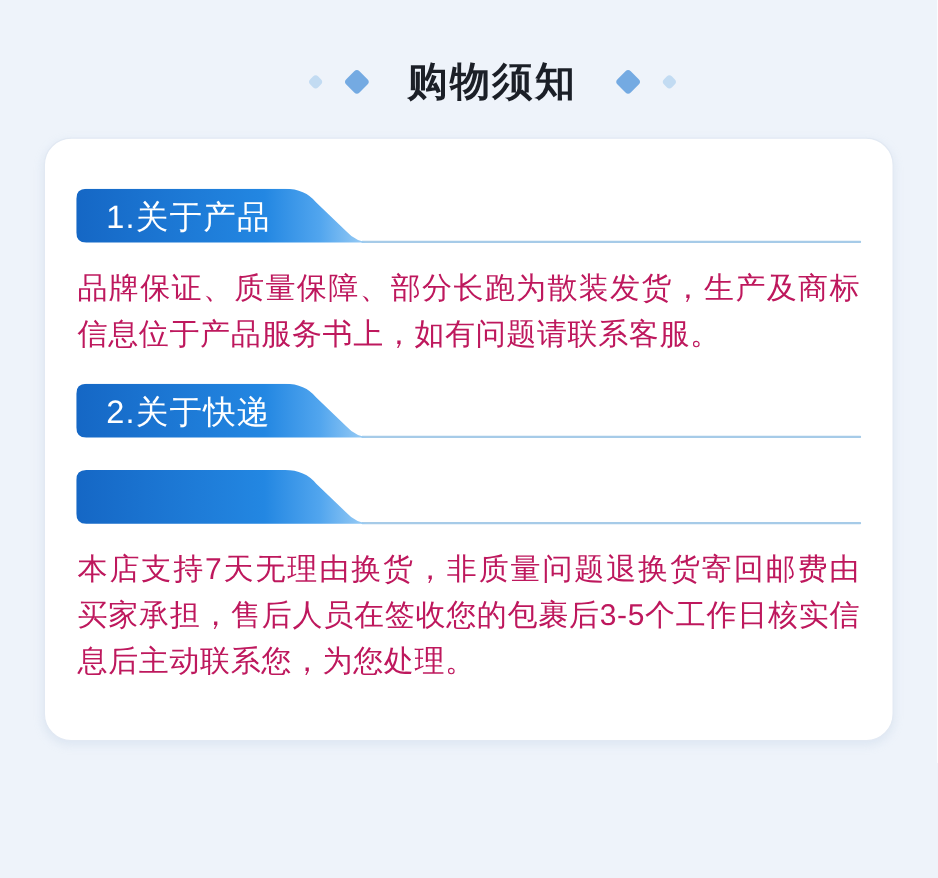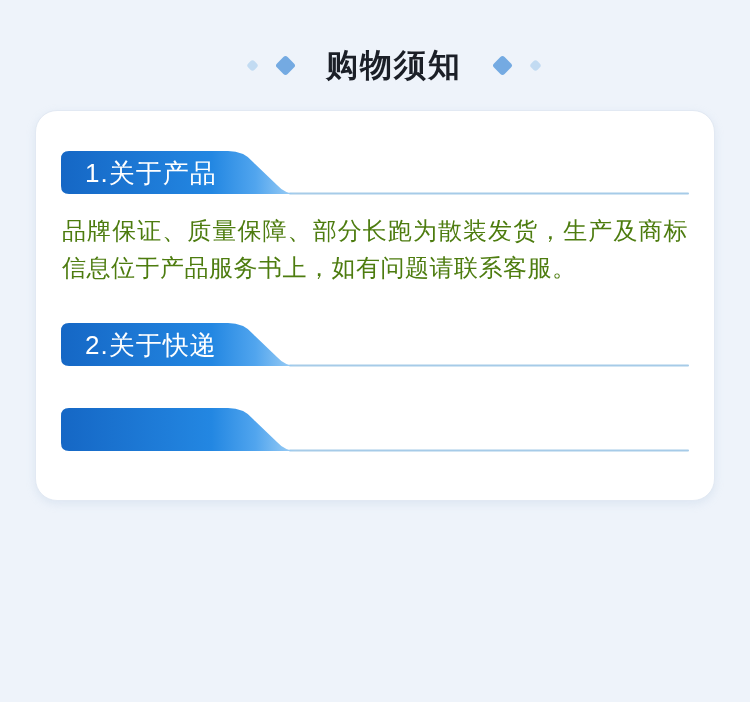--- a/index.html
+++ b/index.html
@@ -41,42 +41,42 @@
 
   .card {
     width: 680px;
     margin: 26px auto 0;
     background: #ffffff;
     border: 1px solid #e2e9f3;
     border-radius: 22px;
     padding: 40px 25px 44px;
     box-shadow: 0 3px 8px rgba(176, 196, 222, 0.28);
   }
-  .notice-section + .notice-section { margin-top: 37px; }
+  .notice-section + .notice-section { margin-top: 21px; }
   .ribbon-row {
     position: relative;
     height: 48px;
   }
   .ribbon-svg { display: block; }
   .ribbon-label {
     position: absolute;
     left: 24px; top: 0;
     height: 43px;
     line-height: 44px;
     font-size: 26px;
     color: #ffffff;
     letter-spacing: 1px;
     white-space: nowrap;
   }
   .section-body {
     margin: 13px 1px 0;
     width: 626px;
     font-size: 24px;
     line-height: 37px;
-    color: #4d7c0f;
+    color: #be185d;
     letter-spacing: 0.5px;
     text-align: justify;
   }
 </style>
 </head>
 <body>
 
 <svg width="0" height="0" style="position:absolute" aria-hidden="true">
   <defs>
     <linearGradient id="ribbonGrad" x1="0" y1="0" x2="628" y2="0" gradientUnits="userSpaceOnUse">
@@ -121,16 +121,17 @@
       </div>
     </section>
 
     <section class="notice-section">
       <div class="ribbon-row">
         <svg class="ribbon-svg" width="628" height="48" viewBox="0 0 628 48">
           <rect x="228" y="41.6" width="400" height="1.8" rx="0.9" fill="#a6cbe8"></rect>
           <path d="M 8 0 H 167 Q 183 0 192 11 L 216 34 Q 224 43 236 43 L 8 43 Q 0 43 0 35 V 8 Q 0 0 8 0 Z" fill="url(#ribbonGrad)"></path>
         </svg>
       </div>
+      <p class="section-body">本店支持7天无理由换货，非质量问题退换货寄回邮费由买家承担，售后人员在签收您的包裹后3-5个工作日核实信息后主动联系您，为您处理。</p>
     </section>
 
   </div>
 </div>
 
 </body></html>

